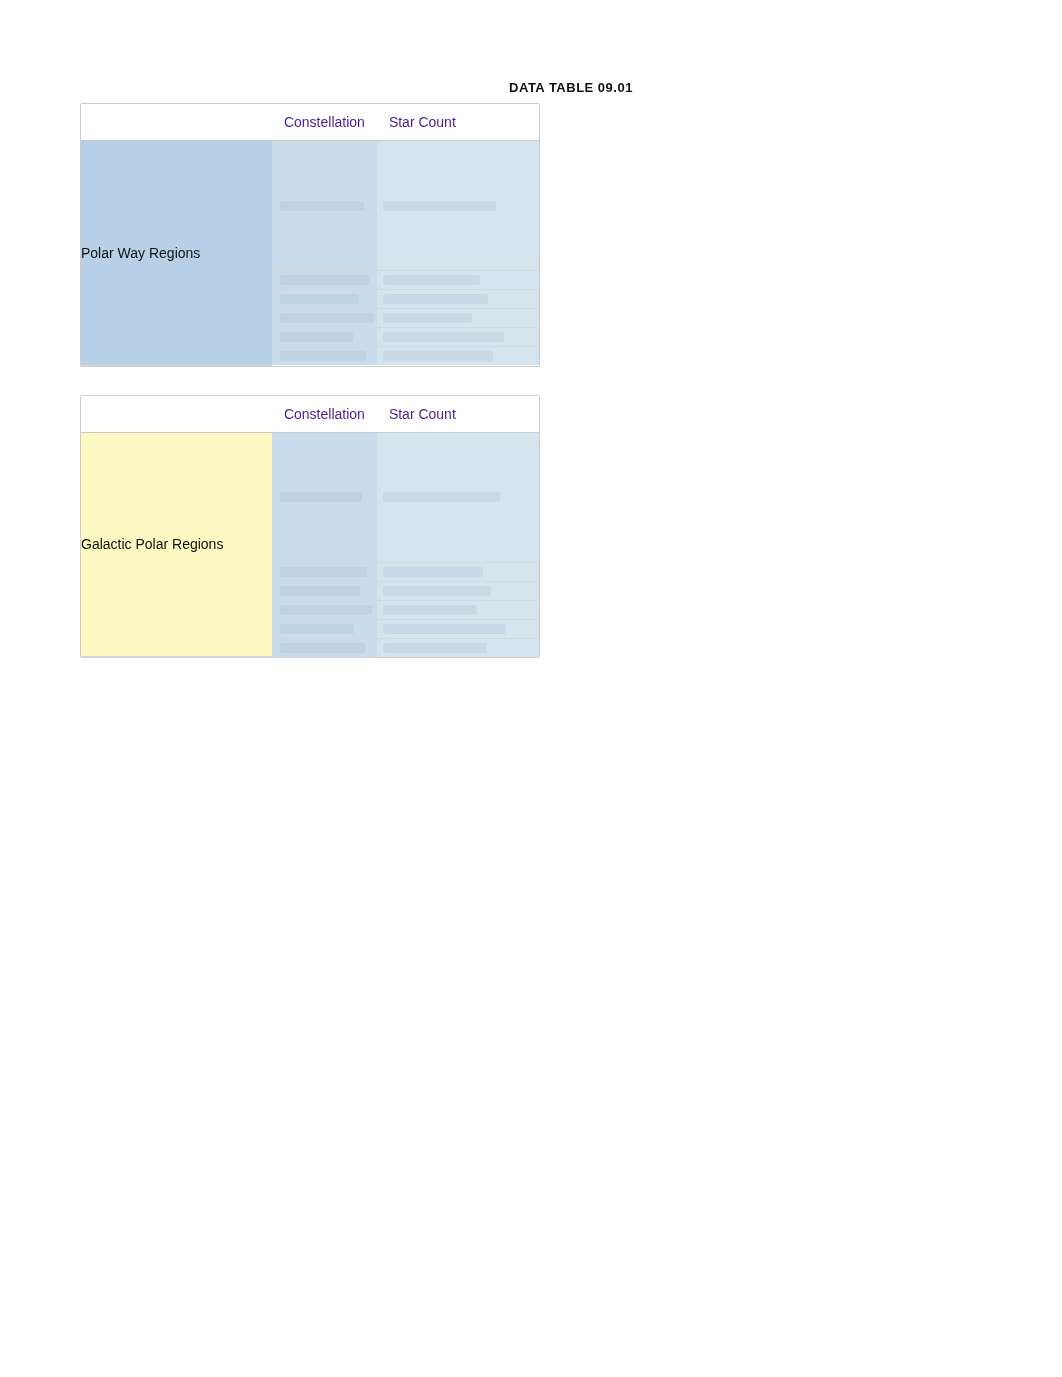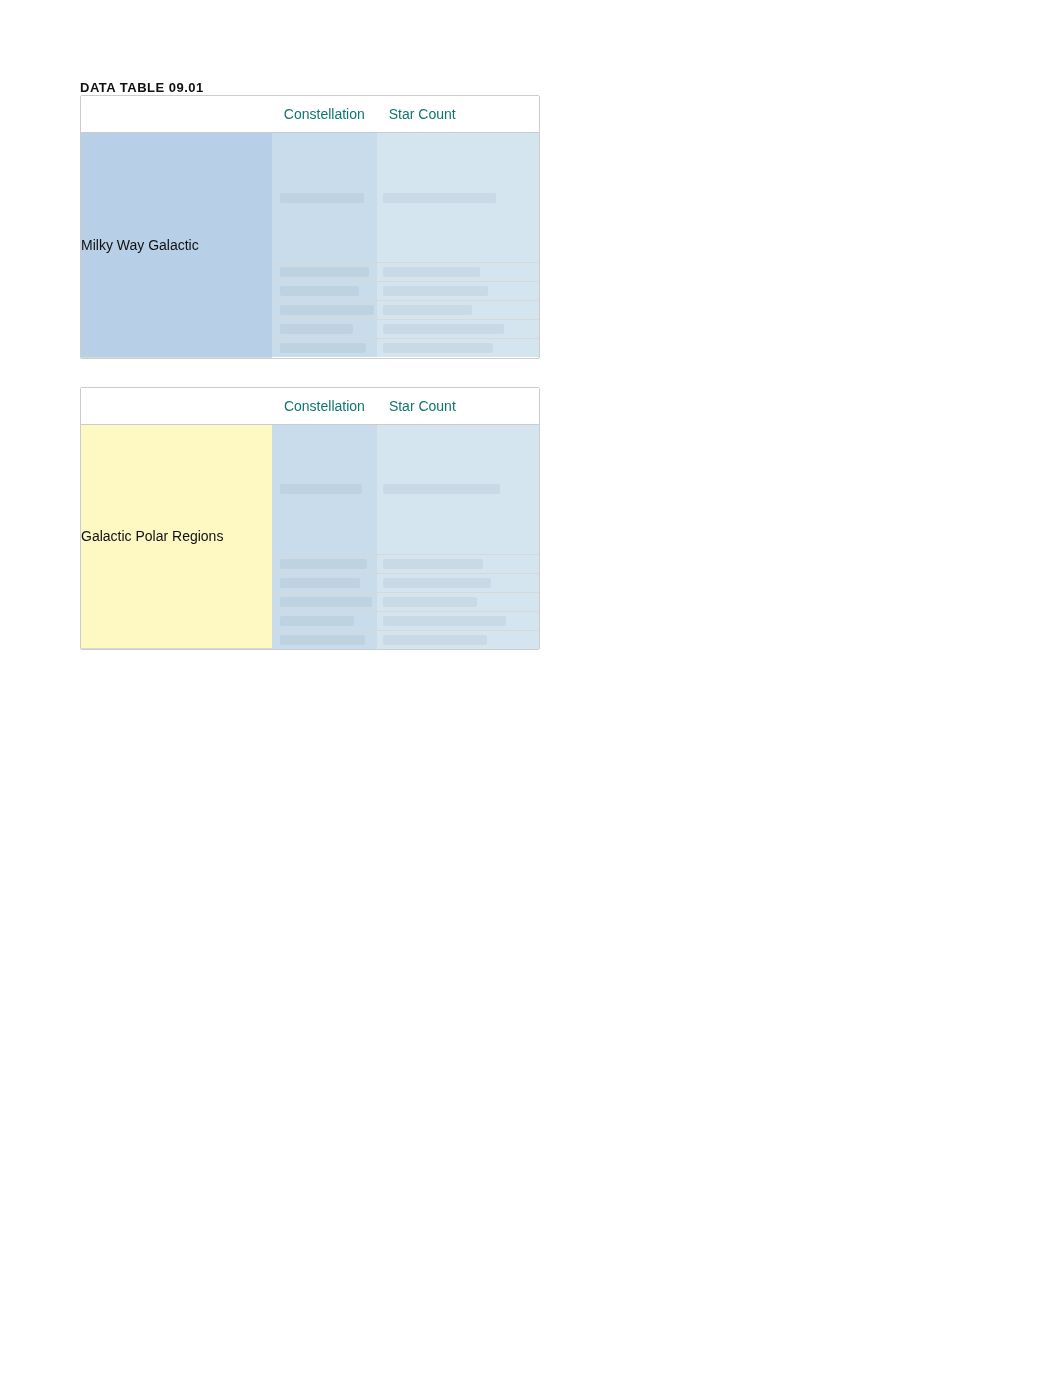--- a/index.html
+++ b/index.html
@@ -18,41 +18,43 @@
 
     .page-container {
       padding: 80px 0 0 80px;
     }
 
     .table-title {
       font-size: 13px;
       font-weight: bold;
       color: #111111;
       letter-spacing: 0.5px;
+      margin-bottom: 8px;
+      text-align: center;
     }
 
     .data-table-wrapper {
       width: 460px;
       border: 1px solid #cccccc;
       border-radius: 2px;
       overflow: hidden;
       margin-bottom: 28px;
       background: #ffffff;
     }
 
     .data-table {
       width: 100%;
       border-collapse: collapse;
     }
 
     .data-table th {
       background: #ffffff;
       font-size: 14px;
       font-weight: normal;
-      color: #0f766e;
+      color: #4c1d95;
       padding: 10px 12px;
       text-align: left;
       border-bottom: 1px solid #cccccc;
     }
 
     .data-table th:first-child {
       width: 55%;
     }
 
     .data-table th:last-child {
@@ -118,21 +120,21 @@
           <th>
             <span>Constellation</span>
           </th>
           <th>
             <span>Star Count</span>
           </th>
         </tr>
       </thead>
       <tbody>
         <tr style="height: 130px;">
-          <td class="region-label-cell" rowspan="6" style="background:#b8cfe8; width:190px; vertical-align:middle;">Milky Way Galactic</td>
+          <td class="region-label-cell" rowspan="6" style="background:#b8cfe8; width:190px; vertical-align:middle;">Polar Way Regions</td>
           <td class="constellation-col">
             <div class="blurred-bar" style="width:80%;"></div>
           </td>
           <td class="starcount-col">
             <div class="blurred-bar-sm" style="width:70%;"></div>
           </td>
         </tr>
         <tr>
           <td class="constellation-col">
             <div class="blurred-bar" style="width:85%;"></div>

